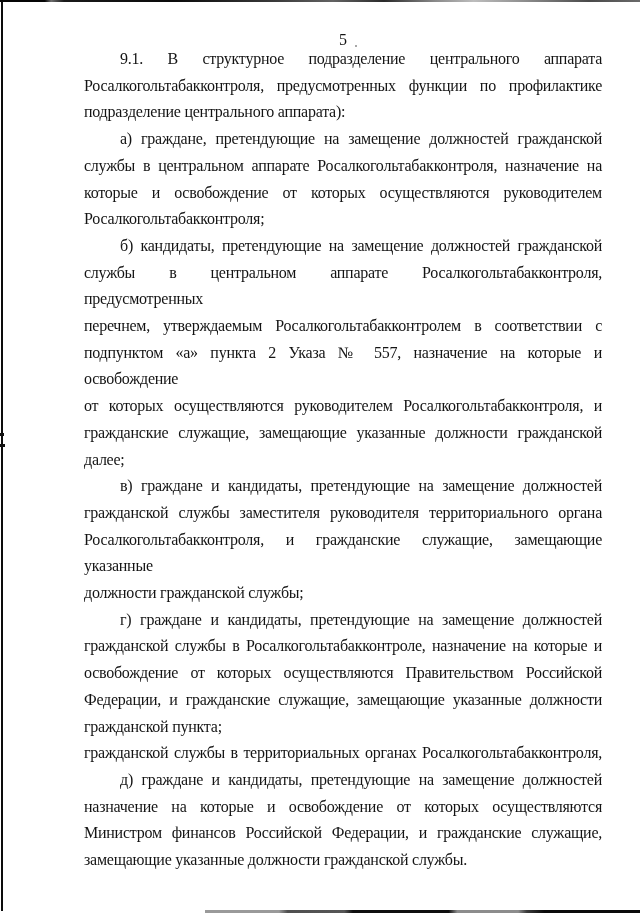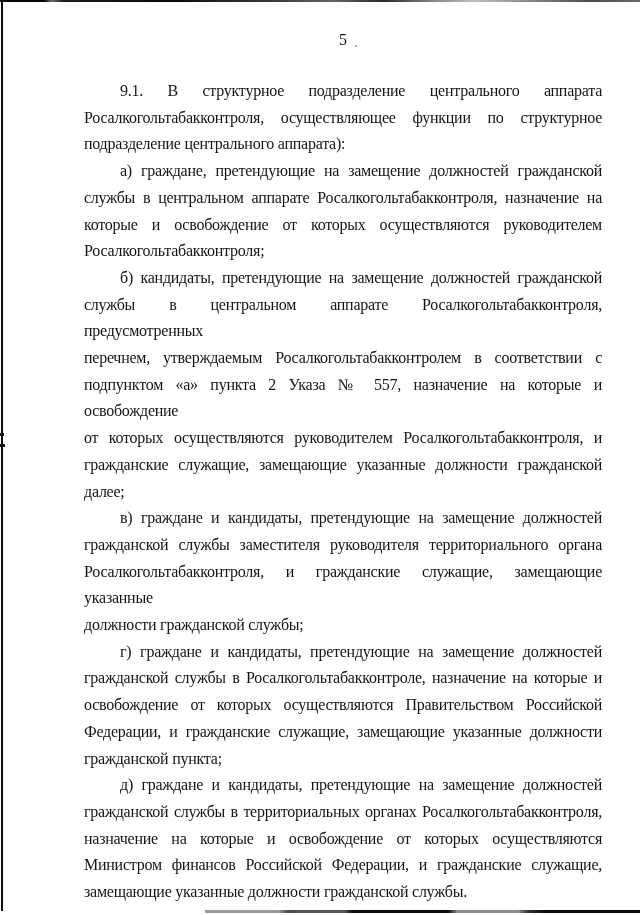--- a/index.html
+++ b/index.html
@@ -46,21 +46,21 @@
     width: 2px; height: 2px; background: #8a8a8a; border-radius: 50%;
   }
   
   .page-number {
     position: absolute; left: 84px; top: 30px;
     width: 518px;
     text-align: center;
     font-size: 16px; line-height: 20px;
   }
   .body-text {
-    position: absolute; left: 84px; top: 78px;
+    position: absolute; left: 84px; top: 46px;
     width: 518px;
   }
   .para { margin: 0; }
   .line {
     font-size: 16px;
     line-height: 26.7px;
     letter-spacing: -0.25px;
     text-align: justify;
     text-align-last: justify;
     overflow: visible;
@@ -77,21 +77,21 @@
   <div class="left-tick t1"></div>
   <div class="left-tick t2"></div>
   <div class="edge-bottom"></div>
   <div class="speck"></div>
 
   <div class="page-number">5</div>
 
   <div class="body-text">
       <div class="para">
         <div class="line first">9.1. В структурное подразделение центрального аппарата</div>
-        <div class="line">Росалкогольтабакконтроля, осуществляющее функции по структурное</div>
+        <div class="line">Росалкогольтабакконтроля, предусмотренных функции по профилактике</div>
         <div class="line final">подразделение центрального аппарата):</div>
       </div>
       <div class="para">
         <div class="line first">а) граждане, претендующие на замещение должностей гражданской</div>
         <div class="line">службы в центральном аппарате Росалкогольтабакконтроля, назначение на</div>
         <div class="line">которые и освобождение от которых осуществляются руководителем</div>
         <div class="line final">Росалкогольтабакконтроля;</div>
       </div>
       <div class="para">
         <div class="line first">б) кандидаты, претендующие на замещение должностей гражданской</div>
@@ -109,20 +109,20 @@
         <div class="line final">должности гражданской службы;</div>
       </div>
       <div class="para">
         <div class="line first">г) граждане и кандидаты, претендующие на замещение должностей</div>
         <div class="line">гражданской службы в Росалкогольтабакконтроле, назначение на которые и</div>
         <div class="line">освобождение от которых осуществляются Правительством Российской</div>
         <div class="line">Федерации, и гражданские служащие, замещающие указанные должности</div>
         <div class="line final">гражданской пункта;</div>
       </div>
       <div class="para">
+        <div class="line">гражданской службы в территориальных органах Росалкогольтабакконтроля,</div>
         <div class="line first">д) граждане и кандидаты, претендующие на замещение должностей</div>
-        <div class="line">гражданской службы в территориальных органах Росалкогольтабакконтроля,</div>
         <div class="line">назначение на которые и освобождение от которых осуществляются</div>
         <div class="line">Министром финансов Российской Федерации, и гражданские служащие,</div>
         <div class="line final">замещающие указанные должности гражданской службы.</div>
       </div>
     </div>
 </div>
 
 </body></html>

